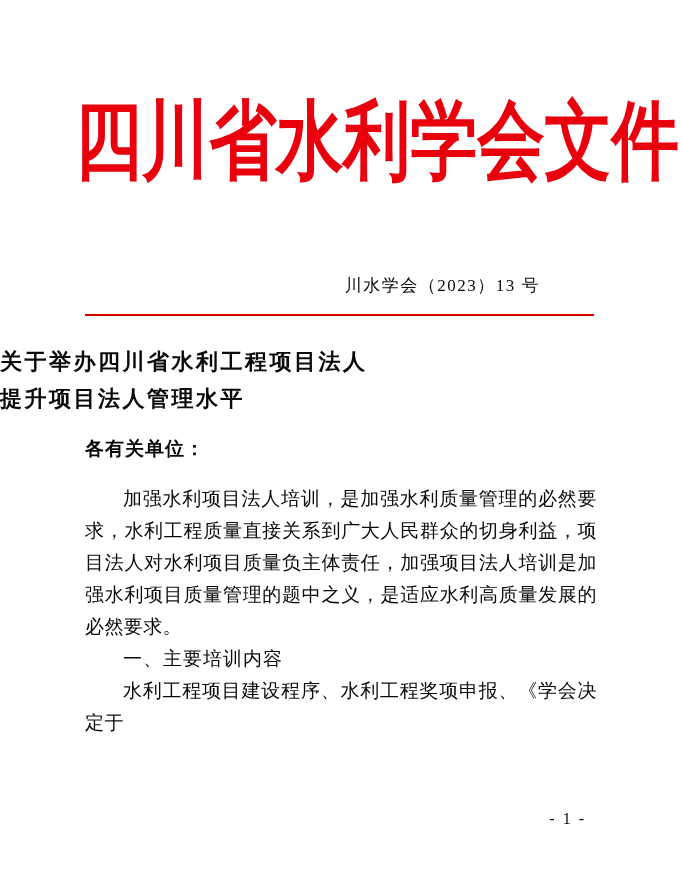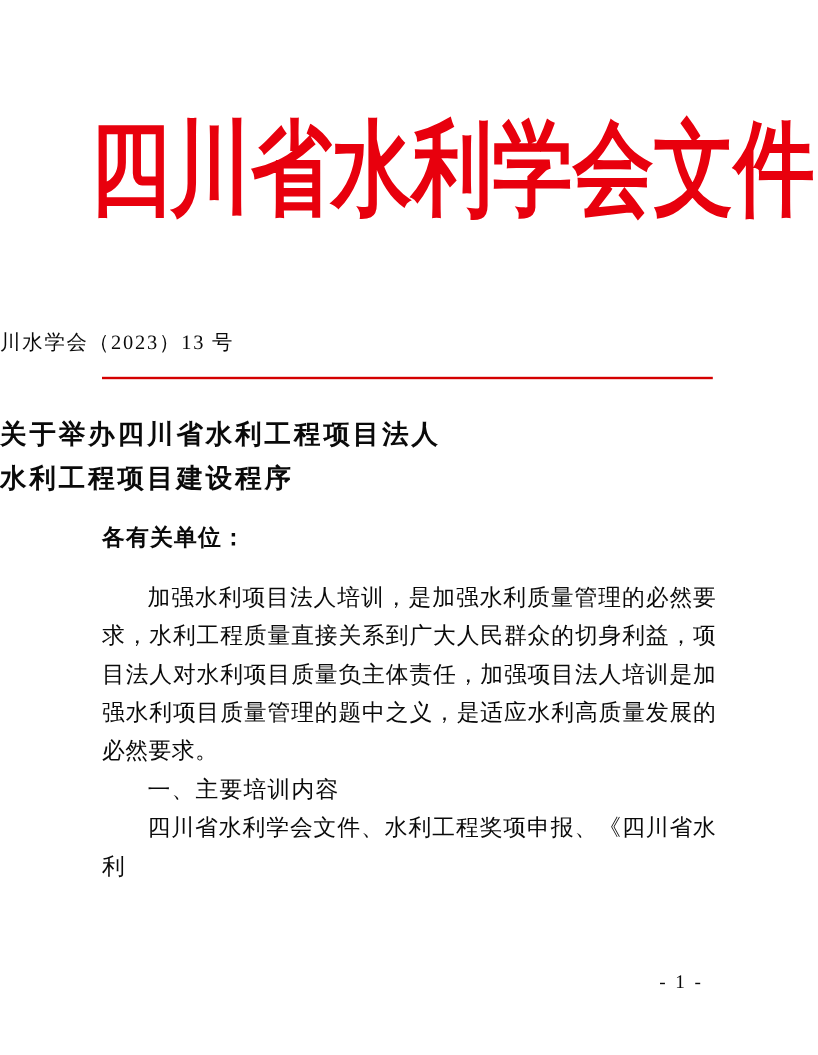--- a/index.html
+++ b/index.html
@@ -32,21 +32,21 @@
     transform: scaleX(0.78);
     transform-origin: center top;
     letter-spacing: 0px;
   }
   
   .doc-number {
     position: absolute;
     top: 262px;
     left: 0;
     width: 540px;
-    text-align: left;
+    text-align: right;
     font-size: 17px;
     letter-spacing: 1.5px;
     color: var(--text, #000);
   }
   
   .red-line {
     position: absolute;
     top: 302px;
     left: 85px;
     width: 509px;
@@ -110,29 +110,29 @@
 <div class="page">
 
   <div class="letterhead">四川省水利学会文件</div>
 
   <div class="doc-number">川水学会（2023）13 号</div>
 
   <div class="red-line"></div>
 
   <div class="doc-title">
     <div>关于举办四川省水利工程项目法人</div>
-    <div>水利工程项目建设程序</div>
+    <div>提升项目法人管理水平</div>
   </div>
 
   <div class="body-block">
     <div class="salutation">各有关单位：</div>
 
     <p class="para">加强水利项目法人培训，是加强水利质量管理的必然要求，水利工程质量直接关系到广大人民群众的切身利益，项目法人对水利项目质量负主体责任，加强项目法人培训是加强水利项目质量管理的题中之义，是适应水利高质量发展的必然要求。</p>
 
 
     <div class="section-heading">一、主要培训内容</div>
 
-    <p class="para">四川省水利学会文件、水利工程奖项申报、《四川省水利</p>
+    <p class="para">水利工程项目建设程序、水利工程奖项申报、《学会决定于</p>
   </div>
 
   <div class="page-number">- 1 -</div>
 
 </div>
 
 </body></html>

